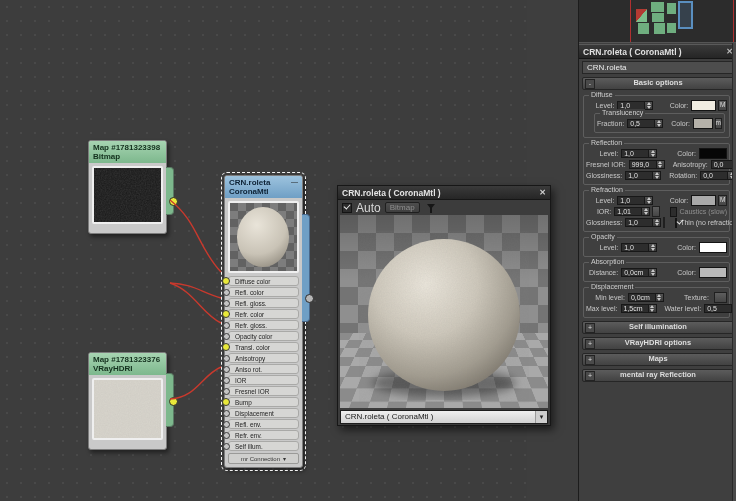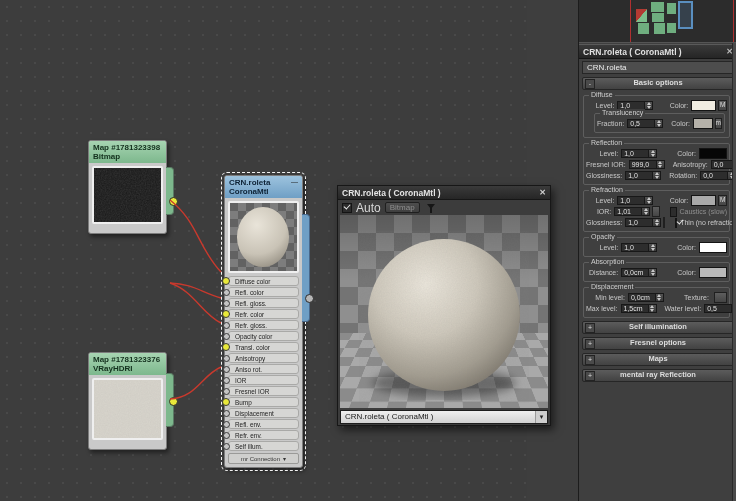--- a/index.html
+++ b/index.html
@@ -542,21 +542,21 @@
 
   <div>
 
       <div class="rollhdr">
         <span class="pm">+</span>
         <span class="rl">Self illumination</span>
       </div>
 
       <div class="rollhdr">
         <span class="pm">+</span>
-        <span class="rl">Fresnel options</span>
+        <span class="rl">VRayHDRI options</span>
       </div>
 
       <div class="rollhdr">
         <span class="pm">+</span>
         <span class="rl">Maps</span>
       </div>
 
       <div class="rollhdr">
         <span class="pm">+</span>
         <span class="rl">mental ray Reflection</span>

